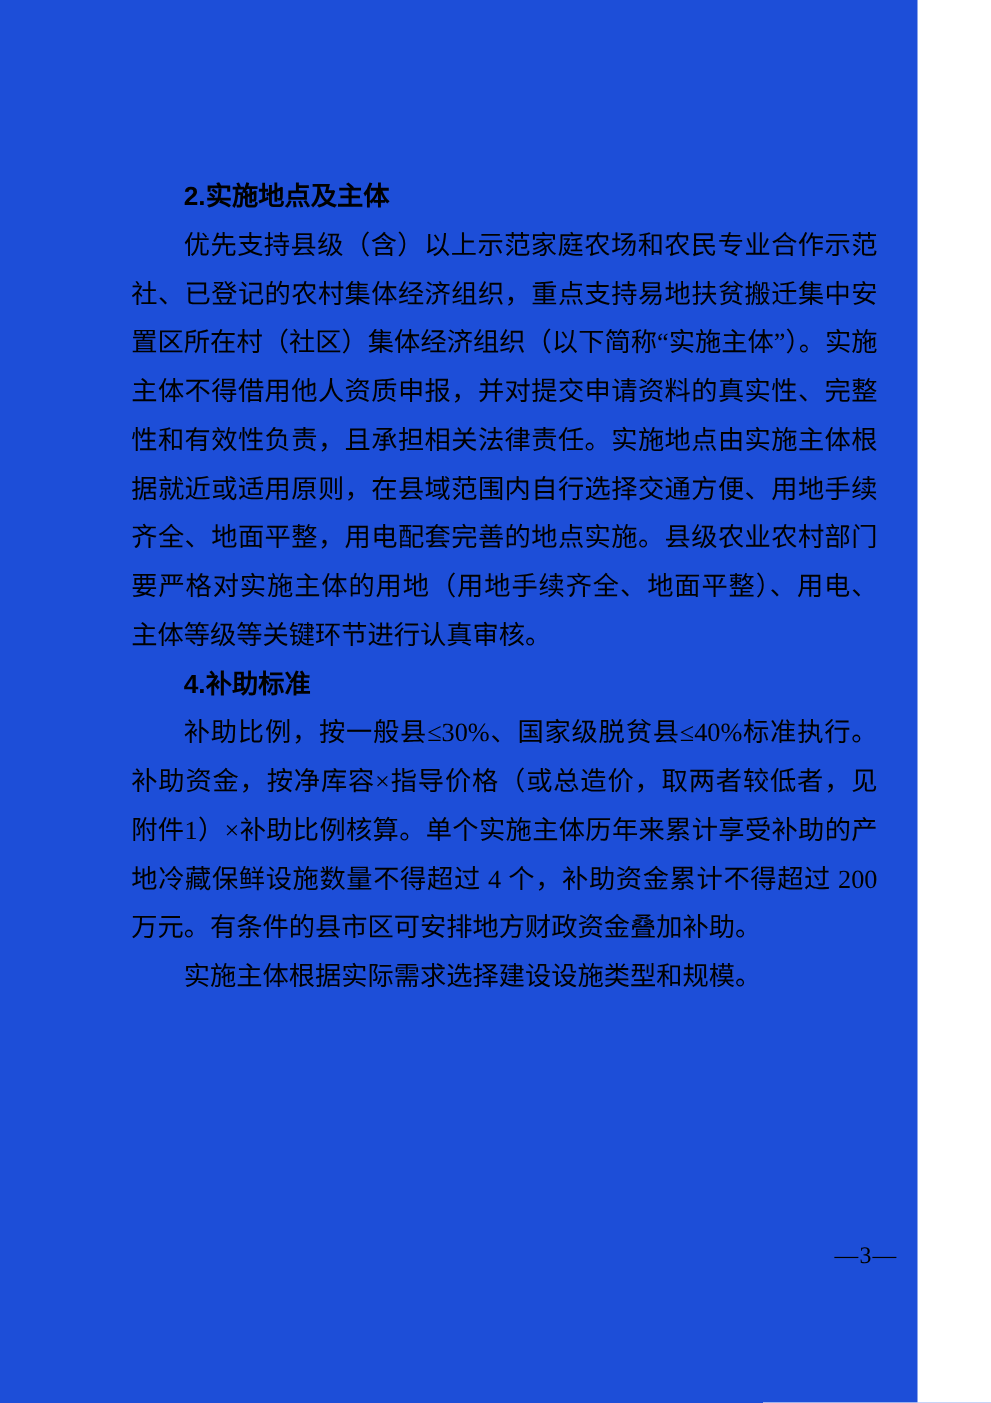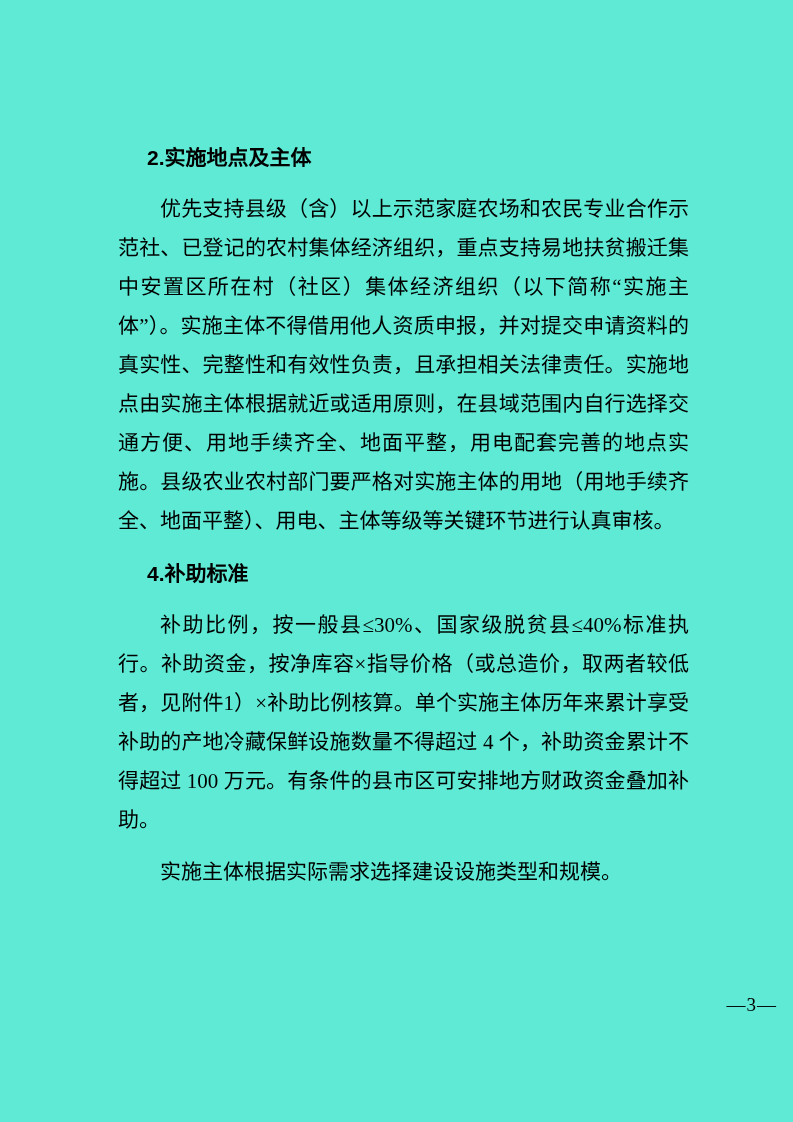--- a/index.html
+++ b/index.html
@@ -2,23 +2,23 @@
 <html lang="zh-CN"><head>
 <meta charset="utf-8">
 <style>
   html, body {
     margin: 0;
     padding: 0;
     background: #ffffff;
   }
   .page {
     position: relative;
-    width: 793px;
+    width: 734px;
     height: 1122px;
-    background: #5eead4;
+    background: #1d4ed8;
     color: #000000;
     overflow: hidden;
   }
   .content {
     position: absolute;
     left: 105px;
     top: 138px;
     width: 597px;
     font-family: "Liberation Serif", "DejaVu Serif", serif;
     font-size: 21px;
@@ -27,21 +27,21 @@
   }
   .heading {
     margin: 0;
     font-size: 21px;
     line-height: 39px;
     text-indent: 2em;
     font-weight: 700;
     font-family: "Liberation Sans", "DejaVu Sans", sans-serif;
   }
   .para {
-    margin: 13px;
+    margin: 0;
     text-indent: 2em;
   }
   .para .lead {
     font-weight: 700;
     font-family: "Liberation Sans", "DejaVu Sans", sans-serif;
   }
   .page-number {
     position: absolute;
     right: 16px;
     top: 994px;
@@ -54,20 +54,20 @@
 </head>
 <body>
 
 <div class="page">
   <main class="content">
 
     <h2 class="heading">2.实施地点及主体</h2>
     <p class="para"><span>优先支持县级（含）以上示范家庭农场和农民专业合作示范社、已登记的农村集体经济组织，重点支持易地扶贫搬迁集中安置区所在村（社区）集体经济组织（以下简称“实施主体”）。实施主体不得借用他人资质申报，并对提交申请资料的真实性、完整性和有效性负责，且承担相关法律责任。实施地点由实施主体根据就近或适用原则，在县域范围内自行选择交通方便、用地手续齐全、地面平整，用电配套完善的地点实施。县级农业农村部门要严格对实施主体的用地（用地手续齐全、地面平整）、用电、主体等级等关键环节进行认真审核。</span></p>
 
     <h2 class="heading">4.补助标准</h2>
-    <p class="para"><span>补助比例，按一般县≤30%、国家级脱贫县≤40%标准执行。补助资金，按净库容×指导价格（或总造价，取两者较低者，见附件1）×补助比例核算。单个实施主体历年来累计享受补助的产地冷藏保鲜设施数量不得超过 4 个，补助资金累计不得超过 100 万元。有条件的县市区可安排地方财政资金叠加补助。</span></p>
+    <p class="para"><span>补助比例，按一般县≤30%、国家级脱贫县≤40%标准执行。补助资金，按净库容×指导价格（或总造价，取两者较低者，见附件1）×补助比例核算。单个实施主体历年来累计享受补助的产地冷藏保鲜设施数量不得超过 4 个，补助资金累计不得超过 200 万元。有条件的县市区可安排地方财政资金叠加补助。</span></p>
 
     <p class="para"><span>实施主体根据实际需求选择建设设施类型和规模。</span></p>
 
   </main>
 
   <div class="page-number">—3—</div>
 </div>
 
 </body></html>

